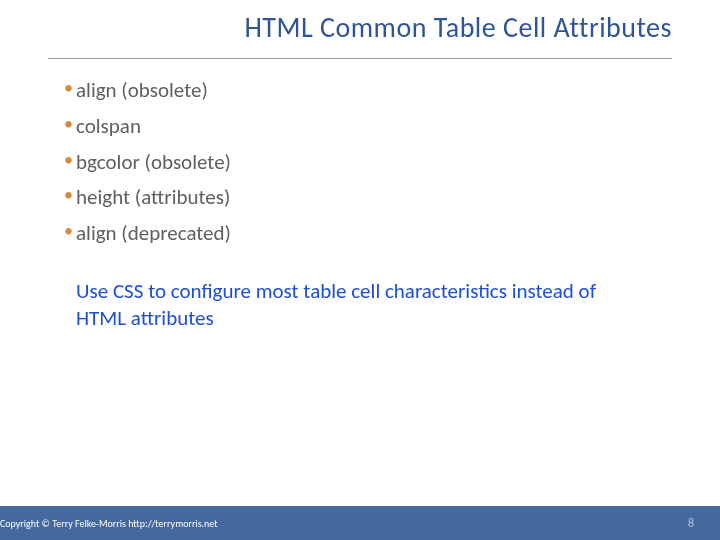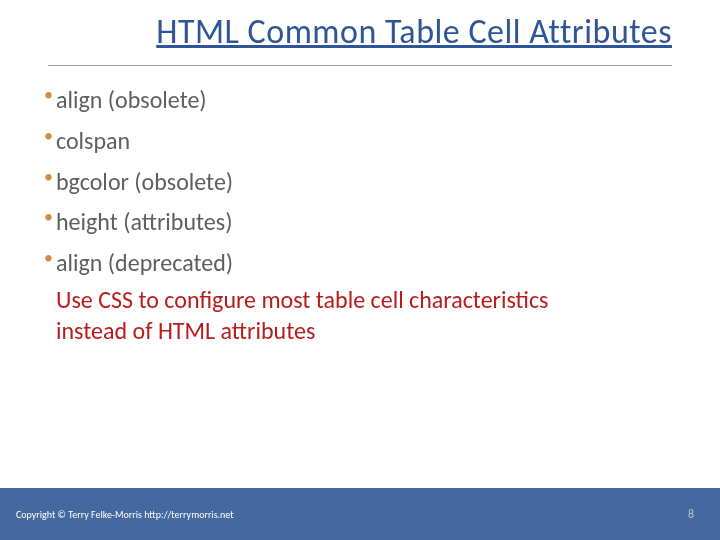--- a/index.html
+++ b/index.html
@@ -4,69 +4,69 @@
 <style>
   * { margin: 0; padding: 0; box-sizing: border-box; }
   html, body { width: 720px; height: 540px; font-family: "Segoe UI", "Calibri", Arial, sans-serif; background: #fff; }
   .slide {
     width: 720px; height: 540px;
     position: relative;
     display: flex; flex-direction: column;
   }
   .title {
     color: #2e5596;
-    font-size: 34px;
+    font-size: 28px;
     font-weight: 300;
     text-align: right;
     padding: 12px 48px 8px 48px;
     line-height: 1.15;
     letter-spacing: 0.5px;
-    text-decoration: underline;
   }
   .divider {
     margin: 6px 48px 14px 48px;
     height: 1px;
     background: #9a9a9a;
   }
   .body {
-    padding: 0 44px;
+    padding: 0 64px;
     flex: 1;
     color: #5f5f5f;
-    font-size: 24px;
+    font-size: 21px;
   }
   .bullets { list-style: none; }
   .bullets li {
     position: relative;
     padding-left: 12px;
     line-height: 1.7;
     font-weight: 400;
   }
   .bullets li::before {
     content: "•";
     position: absolute;
     left: 0;
     color: #d68a3f;
     font-size: 18px;
     line-height: 1.7;
   }
   .note {
+    margin-top: 26px;
     padding-left: 12px;
     line-height: 1.3;
-    color: #b91c1c;
+    color: #1d4ed8;
     max-width: 580px;
   }
   .footer {
     position: absolute;
     bottom: 0; left: 0; right: 0;
-    height: 52px;
+    height: 34px;
     background: #45699e;
     display: flex;
     align-items: center;
     justify-content: space-between;
-    padding: 0 26px 0 16px;
+    padding: 0 26px 0 0;
   }
   .copyright {
     color: #fff;
     font-size: 10px;
     font-weight: 400;
   }
   .pagenum {
     color: #b9c3d1;
     font-size: 12px;
   }

